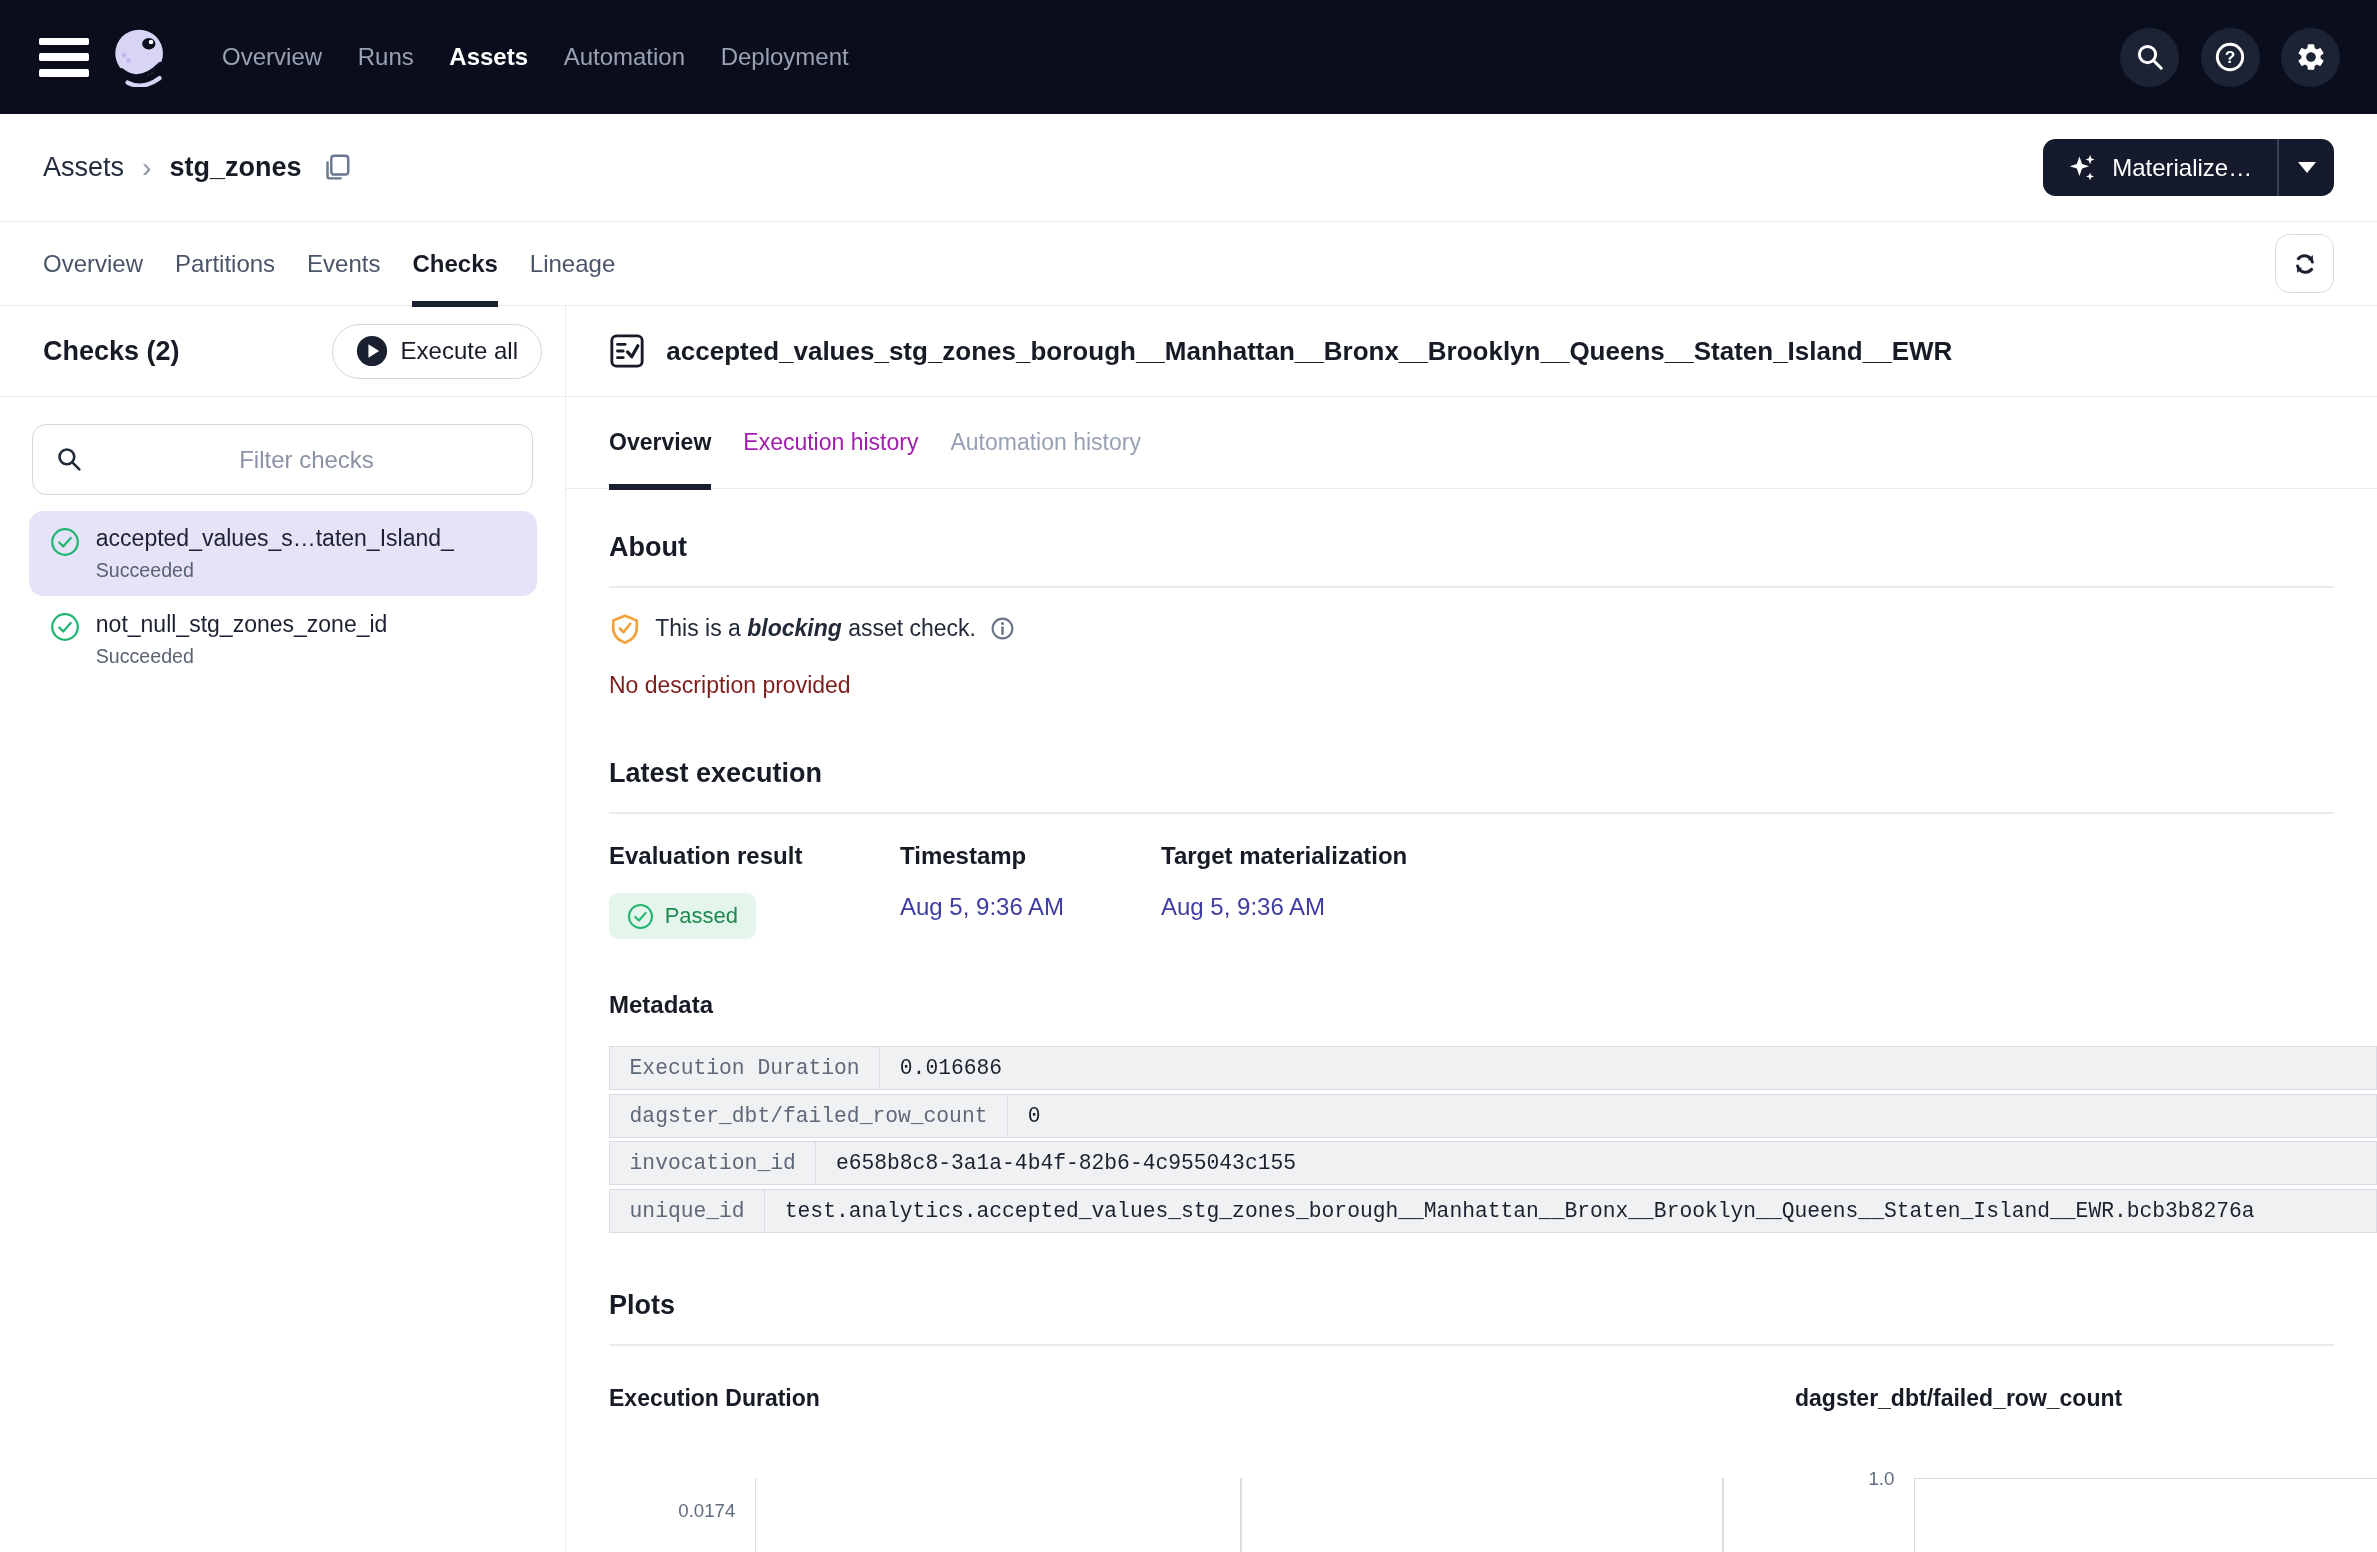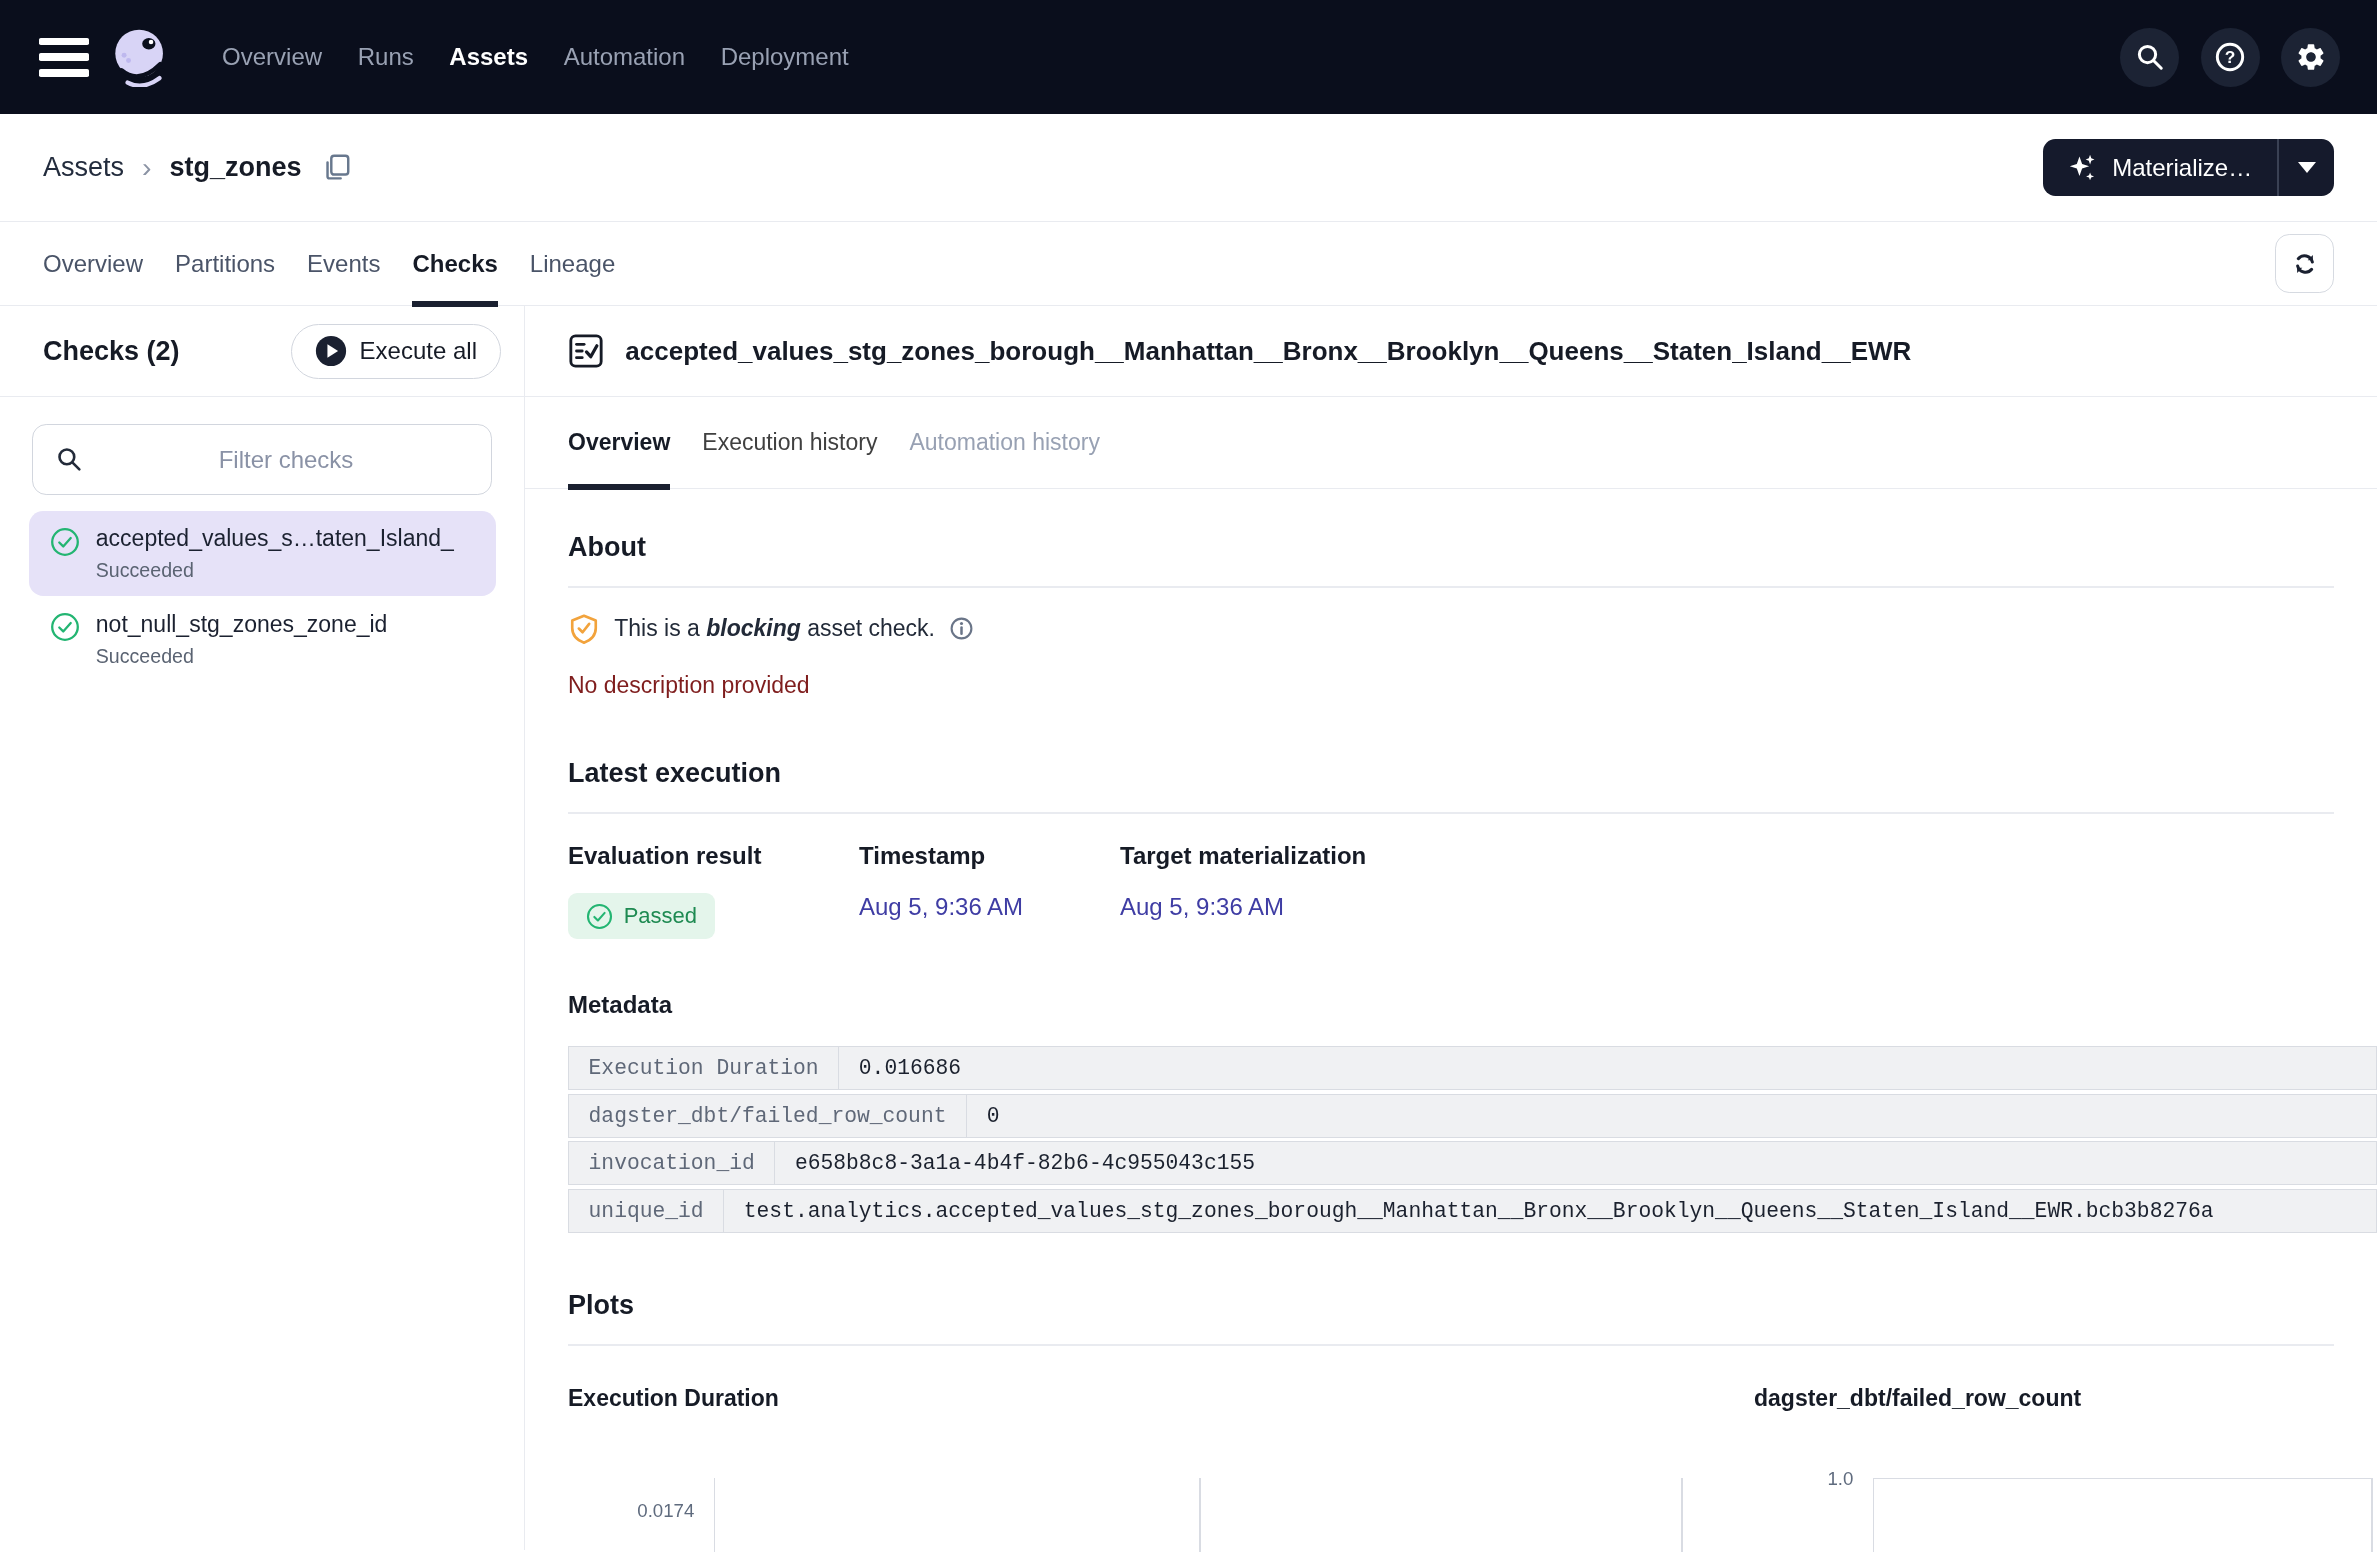--- a/index.html
+++ b/index.html
@@ -33,42 +33,42 @@
 
   
   .asset-tabs { height:84px; display:flex; gap:32px; padding:0 43px; border-bottom:1.8px solid #E9EBF0; position:relative; align-items:center; }
   .atab { font-size:24px; color:#4A5468; height:100%; display:flex; align-items:center; position:relative; cursor:pointer; }
   .atab.active { color:#161B26; font-weight:700; }
   .atab.active::after { content:""; position:absolute; left:0; right:0; bottom:-1.8px; height:6.2px; background:#1A2030; }
   .refresh-btn { position:absolute; right:43px; top:12.4px; width:59px; height:59px; border:1.8px solid #D6DAE1; border-radius:14.2px; background:#fff; display:flex; align-items:center; justify-content:center; cursor:pointer; }
 
   
   .body-split { display:flex; height:1244px; }
-  .sidebar { width:525px; border-right:1.8px solid #E9EBF0; flex:none; }
+  .sidebar { width:566px; border-right:1.8px solid #E9EBF0; flex:none; }
   .sidebar-header { height:91px; display:flex; align-items:center; justify-content:space-between; padding:0 23px 0 43px; border-bottom:1.8px solid #E9EBF0; }
   .sidebar-title { font-size:27px; font-weight:700; }
   .execute-all { display:flex; align-items:center; gap:12.4px; height:55px; padding:0 23px; border:1.8px solid #D2D6DE; border-radius:27.6px; background:#fff; font-size:24px; color:#161B26; cursor:pointer; }
   .sidebar-body { padding:27px 28.5px 0 28.5px; }
   .filter-box { position:relative; margin:0 3.6px 16px 3.6px; }
   .filter-box input { width:100%; height:71px; border:1.8px solid #D2D6DE; border-radius:14.2px; font-size:24px; padding:0 18px 0 66px; color:#161B26; outline:none; font-family:"Liberation Sans", sans-serif;text-align:center; }
   .filter-box input::placeholder { color:#8A92A6; }
   .filter-search-icon { position:absolute; left:23px; top:21.3px; }
   .check-item { display:flex; gap:16px; padding:14.2px 21.3px; border-radius:14.2px; cursor:pointer; align-items:flex-start; }
   .check-item.selected { background:#E6E2F8; }
   .check-item .texts { min-width:0; flex:1; }
   .check-item .name { font-size:23px; color:#1B2130; white-space:nowrap; overflow:hidden; }
   .check-item .status { font-size:19.6px; color:#5A6372; margin-top:7.1px; }
   .check-item .cicon { flex:none; margin-top:1.8px; }
 
   
   .main { flex:1; min-width:0; }
   .main-title-row { height:91px; display:flex; align-items:center; gap:21.3px; padding:0 43px; border-bottom:1.8px solid #E9EBF0; }
   .main-title { font-size:26px; font-weight:700; white-space:nowrap; }
   .main-tabs { height:92px; display:flex; gap:32px; padding:0 43px; border-bottom:1.8px solid #E9EBF0; align-items:center; }
-  .mtab { font-size:23px; color:#404040; height:100%; display:flex; align-items:center; position:relative; cursor:pointer; }
+  .mtab { font-size:23px; color:#a21caf; height:100%; display:flex; align-items:center; position:relative; cursor:pointer; }
   .mtab.active { color:#161B26; font-weight:700; }
   .mtab.active::after { content:""; position:absolute; left:0; right:0; bottom:-1.8px; height:6.2px; background:#1A2030; }
   .mtab.disabled { color:#98A1B3; cursor:default; }
 
   .content { padding:0 43px; }
   .section-heading { font-size:27px; font-weight:700; }
   .hr { height:1.8px; background:#E9EBF0; }
   .about-heading { margin-top:43px; }
   .about-hr { margin-top:23px; }
   .blocking-row { display:flex; align-items:center; gap:14.2px; margin-top:25px; font-size:23px; color:#222A38; }

